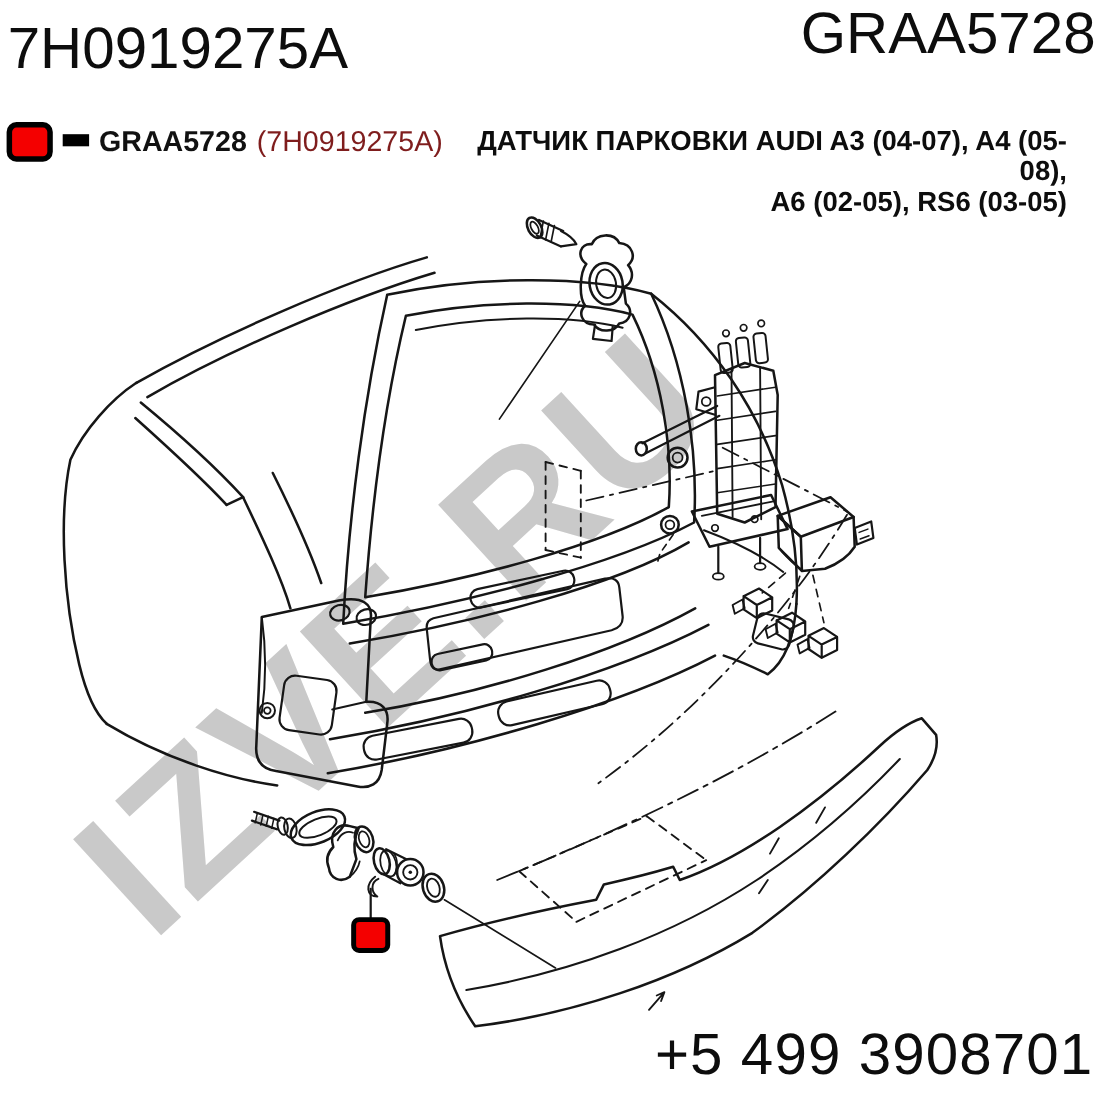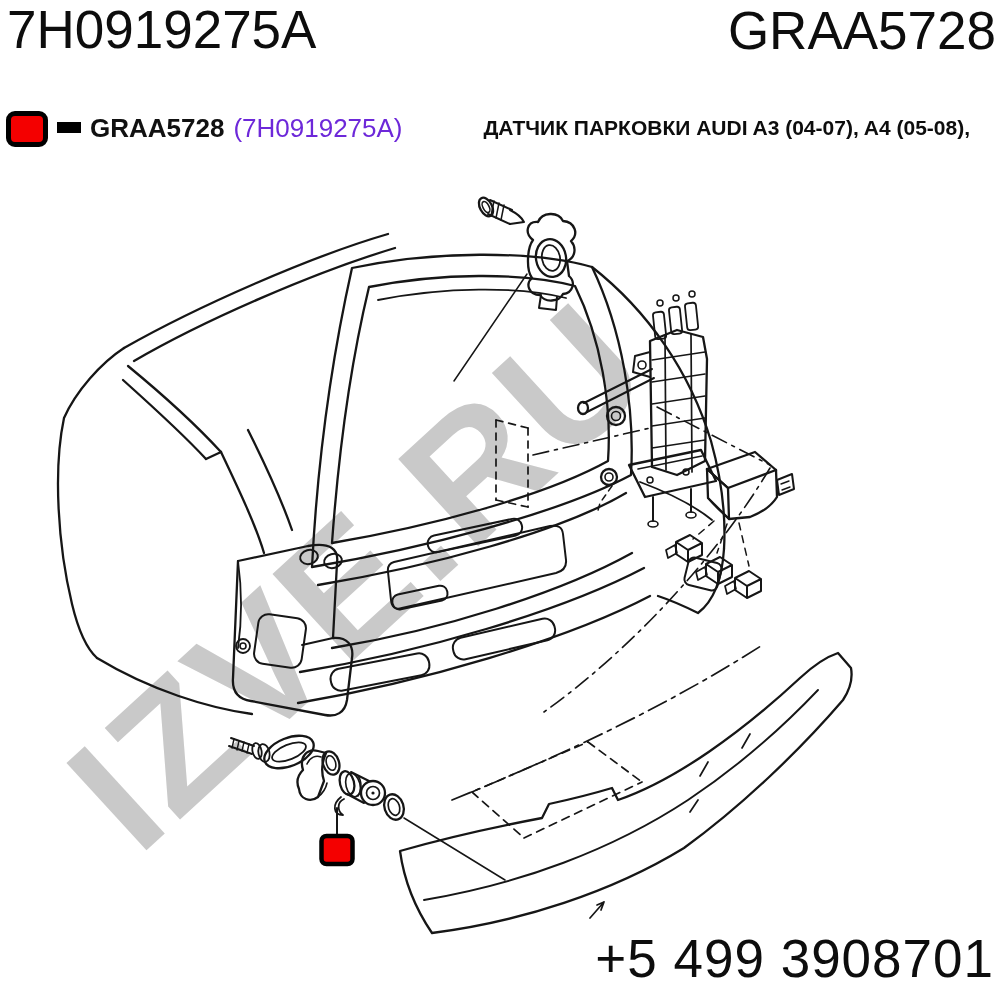--- a/index.html
+++ b/index.html
@@ -1,42 +1,42 @@
 <!DOCTYPE html>
 <html><head>
 <meta charset="utf-8">
 <style>
   html,body{margin:0;padding:0;}
   body{
     width:1000px;height:1000px;position:relative;background:#ffffff;
     font-family:"Liberation Sans", sans-serif;color:#111;overflow:hidden;
   }
   .hdr-left{
-    position:absolute;left:7px;top:1px;font-size:53px;line-height:1.1;
+    position:absolute;left:7px;top:16px;font-size:53px;line-height:1.1;
     font-weight:400;letter-spacing:0px;color:#0d0d0d;white-space:nowrap;
   }
   .hdr-right{
     position:absolute;right:4px;top:2px;font-size:53px;line-height:1.1;
     font-weight:400;color:#0d0d0d;white-space:nowrap;
   }
   .legend{
     position:absolute;left:6px;right:30px;top:111px;
     display:flex;align-items:flex-start;gap:9px;
   }
   .legend-icon{
     width:32px;height:26px;border:5px solid #000;border-radius:9px;
     background:#f40000;flex:0 0 auto;
   }
   .legend-dash{
     width:24px;height:11px;background:#000;margin-top:11px;flex:0 0 auto;
   }
   .legend-code{font-size:26px;font-weight:700;line-height:34px;white-space:nowrap;}
-  .legend-oem{font-size:26px;font-weight:400;line-height:34px;white-space:nowrap;color:#6d28d9;}
+  .legend-oem{font-size:26px;font-weight:400;line-height:34px;white-space:nowrap;color:#7f1d1d;}
   .legend-desc{
-    flex:1;font-size:21px;font-weight:700;line-height:28px;text-align:right;
+    flex:1;font-size:25px;font-weight:700;line-height:28px;text-align:right;
     padding-top:3px;color:#0d0d0d;
   }
   .phone{
     position:absolute;right:6px;bottom:11px;font-size:53px;font-weight:400;
     color:#0d0d0d;white-space:nowrap;letter-spacing:1px;
   }
   svg.diagram{position:absolute;left:0;top:0;}
   .wm{
     font-family:"Liberation Sans", sans-serif;font-weight:700;
     fill:#c9c9c9;letter-spacing:4px;
@@ -48,20 +48,21 @@
 <div class="hdr-left">7H0919275A</div>
 <div class="hdr-right">GRAA5728</div>
 
 <div class="legend">
   <div class="legend-icon"></div>
   <div class="legend-dash"></div>
   <div class="legend-code">GRAA5728</div>
   <div class="legend-oem">(7H0919275A)</div>
   <div class="legend-desc">
     <span>ДАТЧИК ПАРКОВКИ AUDI A3 (04-07), A4 (05-08),</span><br>
+    <span>А6 (02-05), RS6 (03-05)</span>
   </div>
 </div>
 
 <svg class="diagram" width="1000" height="1000" viewBox="0 0 1000 1000" fill="none" stroke="#161616" stroke-width="2.3" stroke-linecap="round" stroke-linejoin="round">
 
   <text class="wm" stroke="none" font-size="172" transform="translate(138,858) rotate(-42.5)">IZVE.RU</text>
 
   <g>
 
     <path d="M 388 234 C 312 256, 198 306, 124 348"></path>

